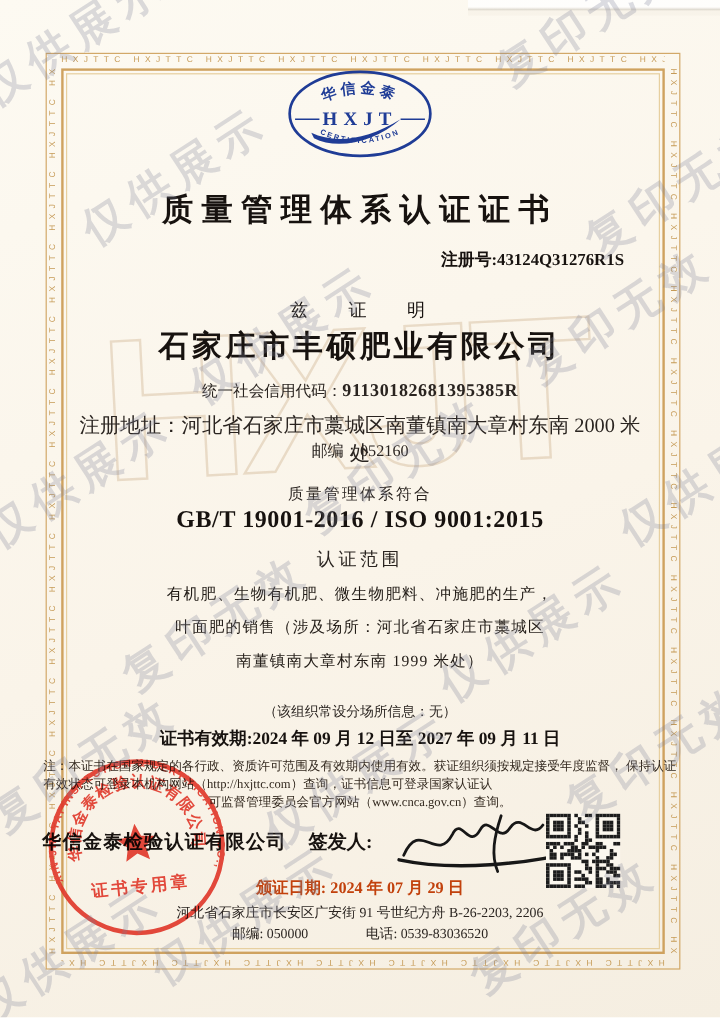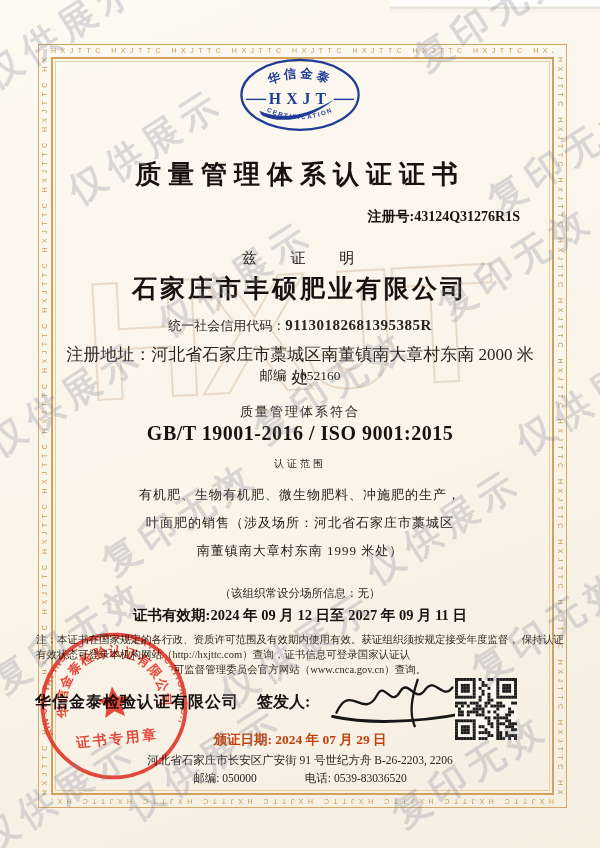--- a/index.html
+++ b/index.html
@@ -39,21 +39,21 @@
   .regno{position:absolute;top:208px;left:60px;right:80px;text-align:right;
          font-size:14px;font-weight:bold;color:#17120f;}
   .certify{top:249px;font-size:15px;word-spacing:22px;letter-spacing:4px;color:#17120f;}
   .company{top:272px;font-size:25px;font-weight:bold;letter-spacing:3px;color:#17120f;}
   .credit{top:317px;font-size:13px;}
   .credit b{font-size:15px;letter-spacing:.5px;}
   .regaddr{top:343px;font-size:17px;}
   .postcode{top:367px;font-size:13.5px;}
   .conform{top:403px;font-size:13px;letter-spacing:2px;}
   .standard{top:422px;font-size:20px;font-weight:bold;letter-spacing:.5px;color:#17120f;}
-  .scopelabel{top:457px;font-size:10px;letter-spacing:3px;font-family:Liberation Mono, monospace;}
+  .scopelabel{top:457px;font-size:15px;letter-spacing:3px;font-family:Liberation Mono, monospace;}
   .scope{top:481px;font-size:13px;line-height:28px;letter-spacing:1px;color:#221c17;left:34px;right:34px;}
   .branch{top:586px;font-size:11.5px;}
   .validity{top:606px;font-size:14.5px;font-weight:bold;color:#17120f;}
   .notes{position:absolute;top:632px;left:36px;right:36px;font-size:10.5px;line-height:15px;color:#33291f;}
   .notes .n-center{text-align:center;display:block;}
   .issuer-row{position:absolute;top:692px;left:35px;right:35px;height:40px;}
   .issuer{position:absolute;left:0;top:0;font-size:16px;font-weight:bold;letter-spacing:1px;color:#17120f;}
   .signer{position:absolute;left:222px;top:0;font-size:16px;font-weight:bold;color:#17120f;}
   .signature{position:absolute;left:288px;top:-18px;}
   .qr{position:absolute;top:678px;left:455px;width:62px;height:62px;z-index:12;}

